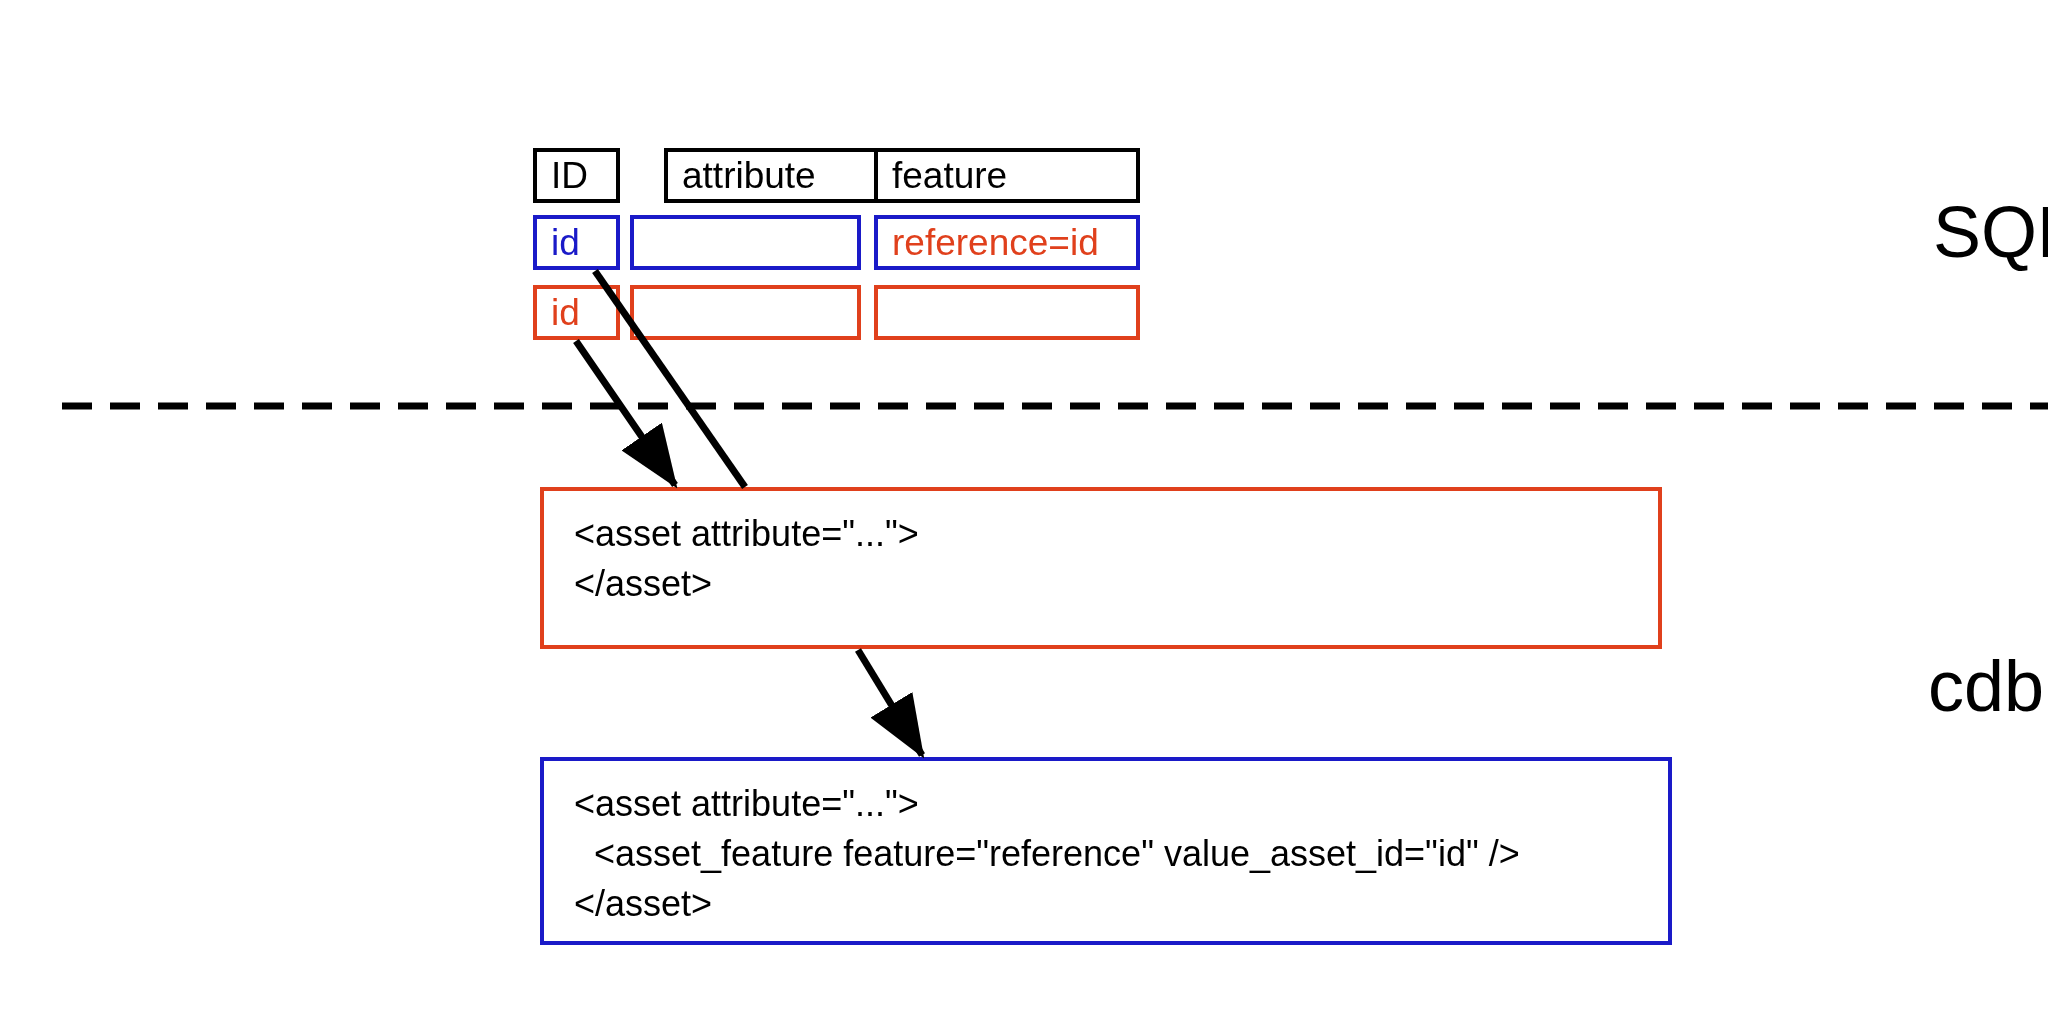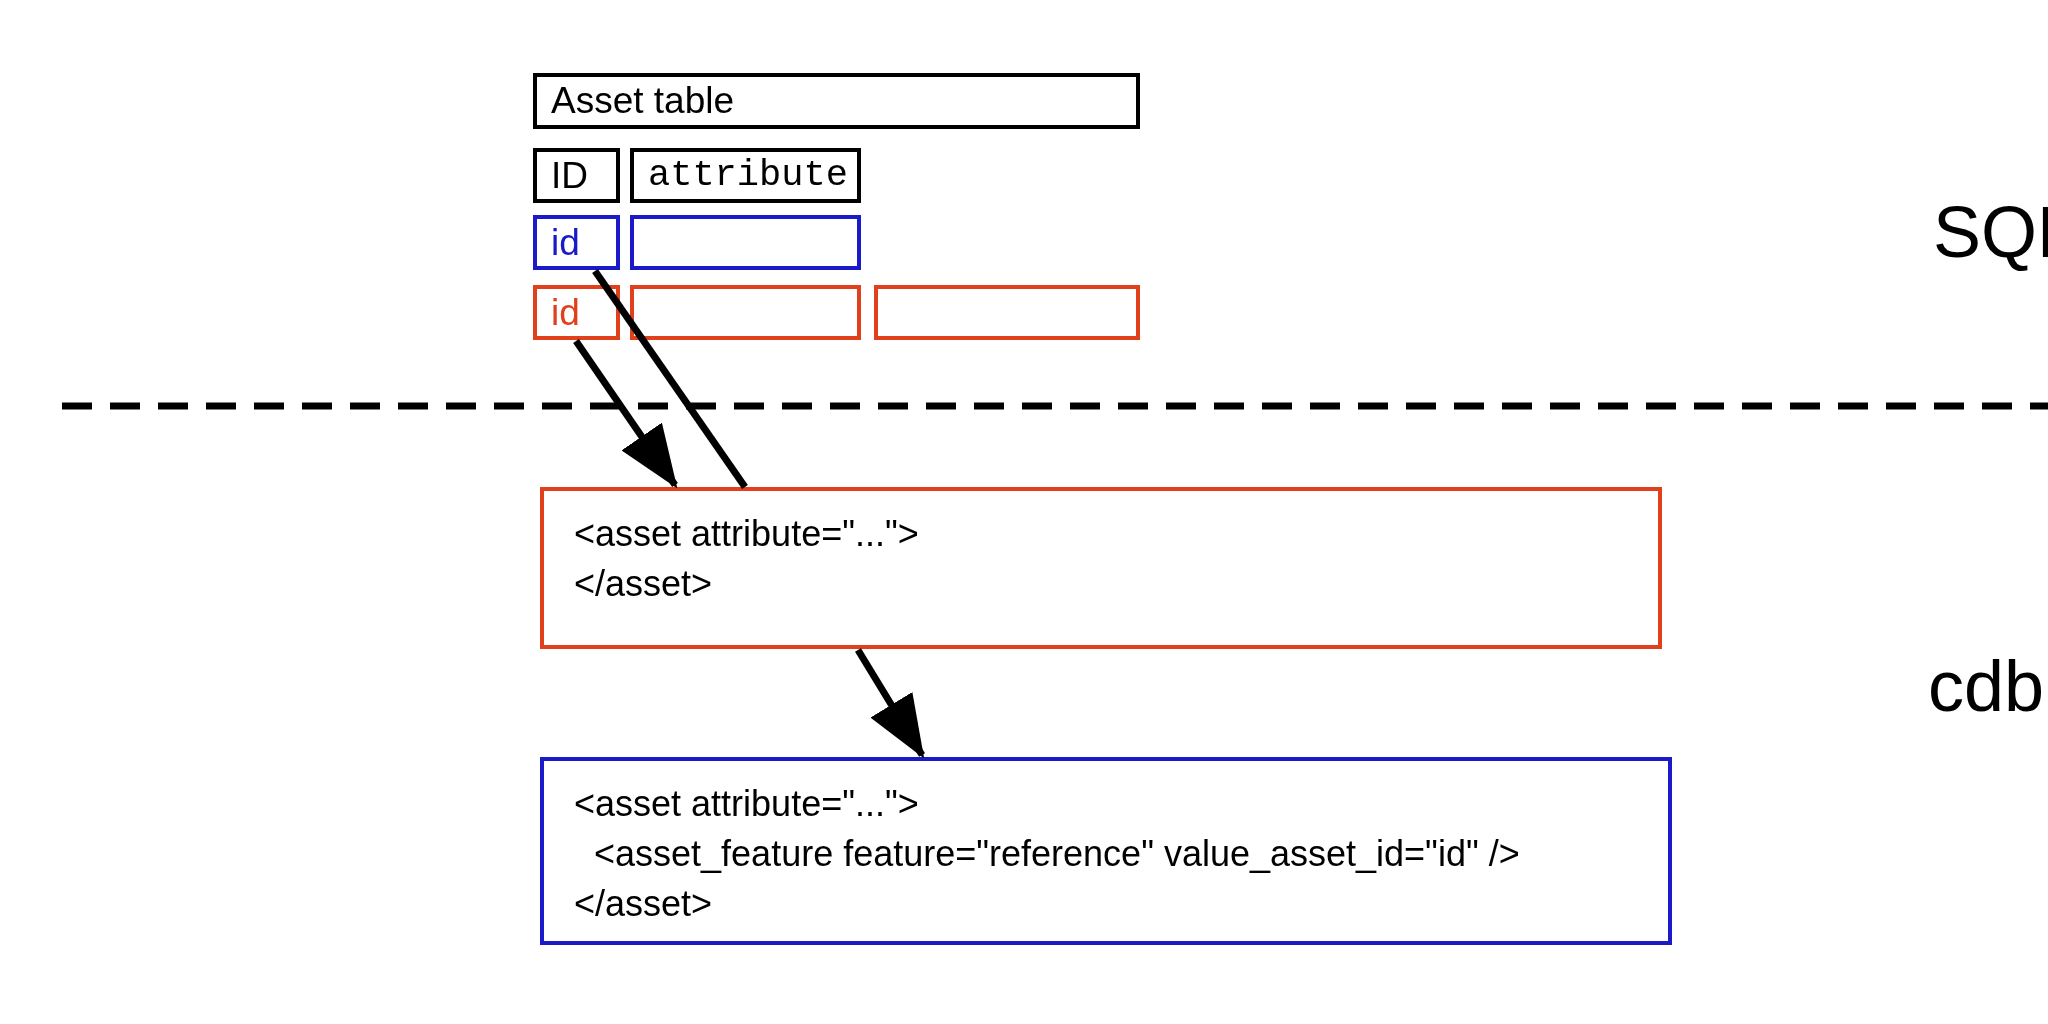--- a/index.html
+++ b/index.html
@@ -25,36 +25,39 @@
               white-space:nowrap;}
 
   #svg-layer{position:absolute;left:0;top:0;width:2048px;height:1024px;
              pointer-events:none;}
 </style>
 </head>
 <body>
 
 <div id="stage">
 
-  <div class="box bx-black" style="left:533px;top:73px;width:607px;height:56px;">
-    <span class="cell-txt t-black">Asset table</span>
-  </div>
 
   <div class="box bx-black" style="left:533px;top:148px;width:87px;height:55px;">
     <span class="cell-txt t-black">ID</span>
   </div>
-  <div class="box bx-black" style="left:630px;top:148px;width:231px;height:55px;font-family:Liberation Mono, monospace;">
+  <div class="box bx-black" style="left:664px;top:148px;width:231px;height:55px;">
     <span class="cell-txt t-black">attribute</span>
+  </div>
+  <div class="box bx-black" style="left:874px;top:148px;width:266px;height:55px;">
+    <span class="cell-txt t-black">feature</span>
   </div>
 
   <div class="box bx-blue" style="left:533px;top:215px;width:87px;height:55px;">
     <span class="cell-txt t-blue">id</span>
   </div>
   <div class="box bx-blue" style="left:630px;top:215px;width:231px;height:55px;">
     <span class="cell-txt t-blue"></span>
+  </div>
+  <div class="box bx-blue" style="left:874px;top:215px;width:266px;height:55px;">
+    <span class="cell-txt t-red">reference=id</span>
   </div>
 
   <div class="box bx-red" style="left:533px;top:285px;width:87px;height:55px;">
     <span class="cell-txt t-red">id</span>
   </div>
   <div class="box bx-red" style="left:630px;top:285px;width:231px;height:55px;">
     <span class="cell-txt t-red"></span>
   </div>
   <div class="box bx-red" style="left:874px;top:285px;width:266px;height:55px;">
     <span class="cell-txt t-red"></span>

